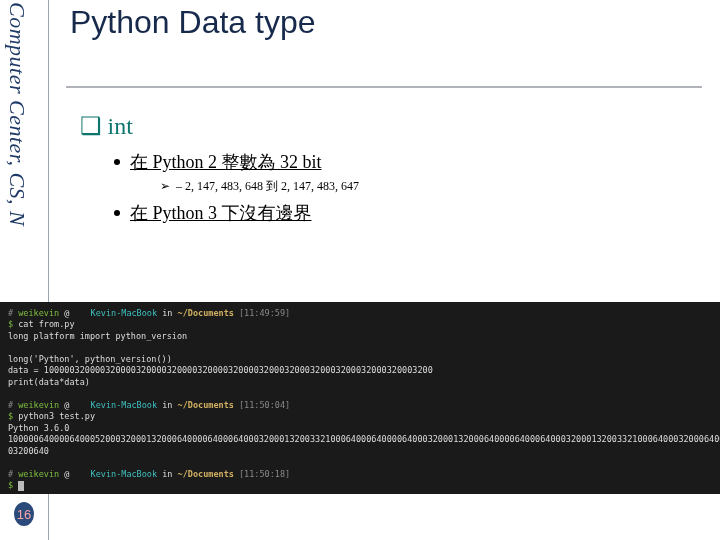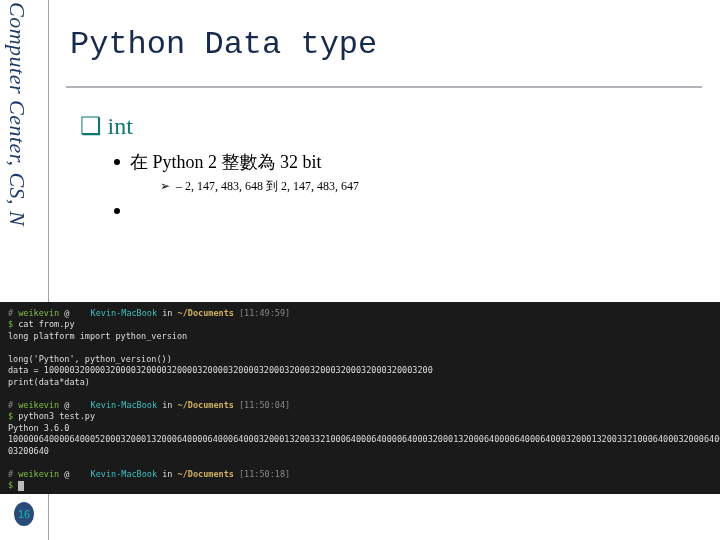--- a/index.html
+++ b/index.html
@@ -1,37 +1,37 @@
 <!DOCTYPE html>
 <html><head>
 <meta charset="utf-8">
 <style>
   * { margin: 0; padding: 0; box-sizing: border-box; }
   html, body { width: 720px; height: 540px; font-family: "Times New Roman", serif; background: #fff; overflow: hidden; }
   .slide { position: relative; width: 720px; height: 540px; }
   .sidebar-text { position: absolute; left: 4px; top: 2px; writing-mode: vertical-rl; text-orientation: sideways; transform: rotate(180deg); font-style: italic; color: #1f3a66; font-size: 22px; letter-spacing: 0.5px; transform-origin: center; }
   .sidebar-text-inner { transform: scaleX(-1) scaleY(-1); display: inline-block; }
   .vline { position: absolute; left: 48px; top: 0; width: 1px; height: 540px; background: #9aa5b1; }
-  .title { position: absolute; left: 70px; top: 26px; font-size: 32px; color: #172a4c; font-family: Liberation Mono, monospace; }
+  .title { position: absolute; left: 70px; top: 4px; font-size: 32px; color: #172a4c; font-family: Liberation Sans, sans-serif; }
   .hr { position: absolute; left: 66px; top: 86px; width: 636px; height: 2px; background: #b0b4b9; }
   .content { position: absolute; left: 80px; top: 112px; width: 620px; }
   .h1 { font-size: 24px; color: #0f766e; margin-bottom: 10px; }
   .h1 .sq { font-family: Arial, sans-serif; }
-  .b1 { font-size: 18px; margin-left: 34px; margin-top: 2px; }
+  .b1 { font-size: 18px; margin-left: 34px; margin-top: 2px; text-decoration: underline; }
   .b1 .dot { display:inline-block; width:6px; height:6px; background:#000; border-radius:50%; vertical-align: middle; margin-right: 10px; position: relative; top:-2px;}
   .b2 { font-size: 12px; margin-left: 80px; margin-top: 4px; }
   .b2 .arrow { font-family: Arial, sans-serif; margin-right: 6px; }
   .terminal { position: absolute; left: 0; top: 302px; width: 720px; height: 192px; background: #1a1a1a; color: #e8e8e8; font-family: "Menlo","Consolas",monospace; font-size: 8.5px; line-height: 1.35; padding: 6px 8px; white-space: pre; overflow: hidden; }
   .terminal .g { color: #7fbf3f; }
   .terminal .c { color: #3fbfbf; margin-left: 16px; }
   .terminal .y { color: #d0b060; font-weight: bold; }
   .terminal .gr { color: #888; }
   .terminal .w { color: #ddd; }
   .terminal .cursor { display:inline-block; width:6px; height:10px; background:#bbb; vertical-align:middle; }
-  .page-num { position: absolute; left: 14px; bottom: 14px; width: 20px; height: 24px; border-radius: 50%; background: #2a4a7a; color: #14b8a6; font-size: 11px; display:flex; align-items:center; justify-content:center; font-family: Arial, sans-serif; }
+  .page-num { position: absolute; left: 14px; bottom: 14px; width: 20px; height: 24px; border-radius: 50%; background: #2a4a7a; color: #fca5a5; font-size: 13px; display:flex; align-items:center; justify-content:center; font-family: Arial, sans-serif; }
 </style>
 </head>
 <body>
 
 <div class="slide">
 
   <div class="sidebar-text">
     <span class="sidebar-text-inner">Computer Center, CS, N</span>
   </div>
   <div class="vline"></div>
@@ -44,21 +44,21 @@
       <span class="sq">❑</span>
       <span>int</span>
     </div>
     <div class="b1">
       <span class="dot"></span><span>在 Python 2 整數為 32 bit</span>
     </div>
     <div class="b2">
       <span class="arrow">➢</span><span>– 2, 147, 483, 648 到 2, 147, 483, 647</span>
     </div>
     <div class="b1" style="margin-top:6px;">
-      <span class="dot"></span>
+      <span class="dot"></span><span>在 Python 3 下沒有邊界</span>
     </div>
   </div>
 
   <div class="terminal"><span class="gr">#</span> <span class="g">weikevin</span><span class="w"> @ </span><span class="c">Kevin-MacBook</span><span class="w"> in </span><span class="y">~/Documents</span><span class="gr"> [11:49:59]</span>
 <span class="g">$ </span><span class="w">cat from.py</span>
 <span class="w">long platform import python_version</span>
 <span class="w"></span>
 <span class="w">long('Python', python_version())</span>
 <span class="w">data = 1000003200003200003200003200003200003200003200032000320003200032000320003200</span>
 <span class="w">print(data*data)</span>

